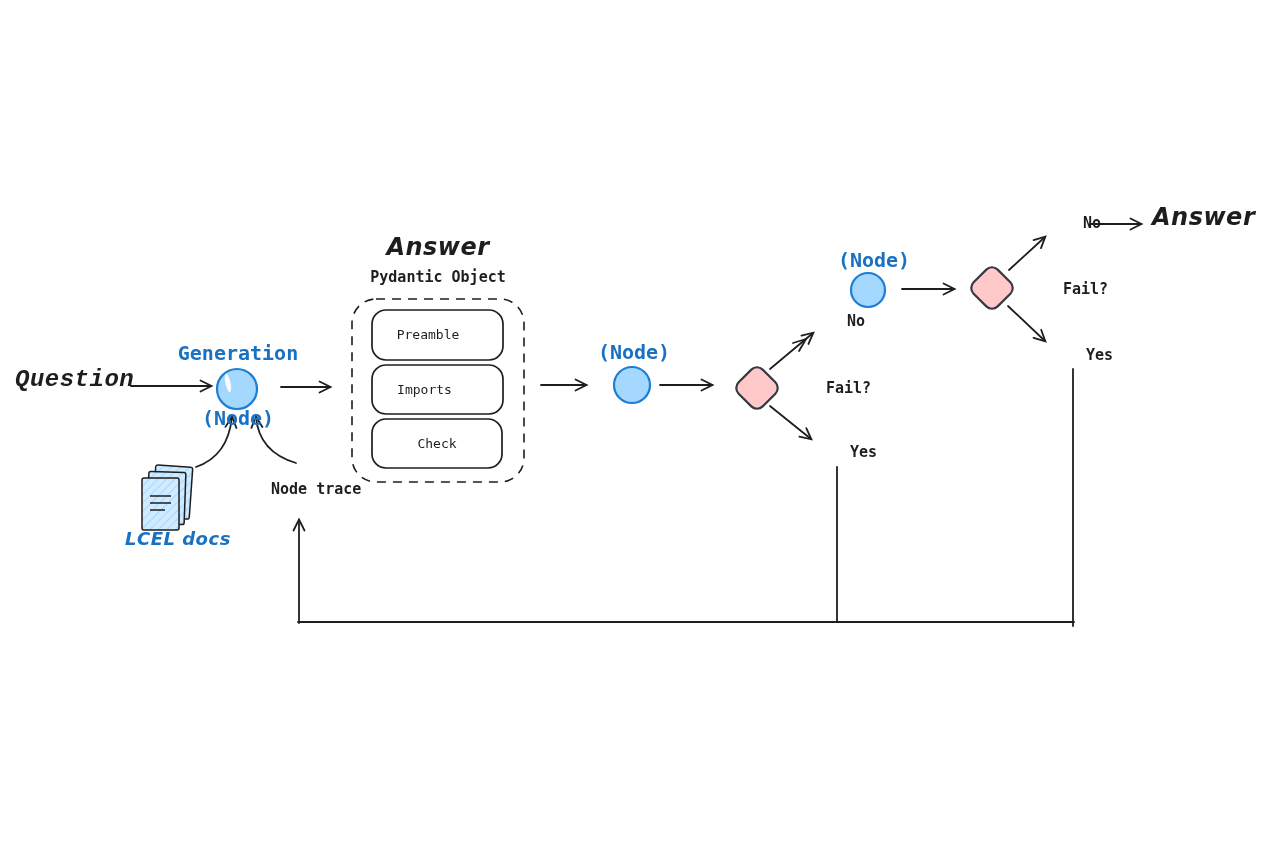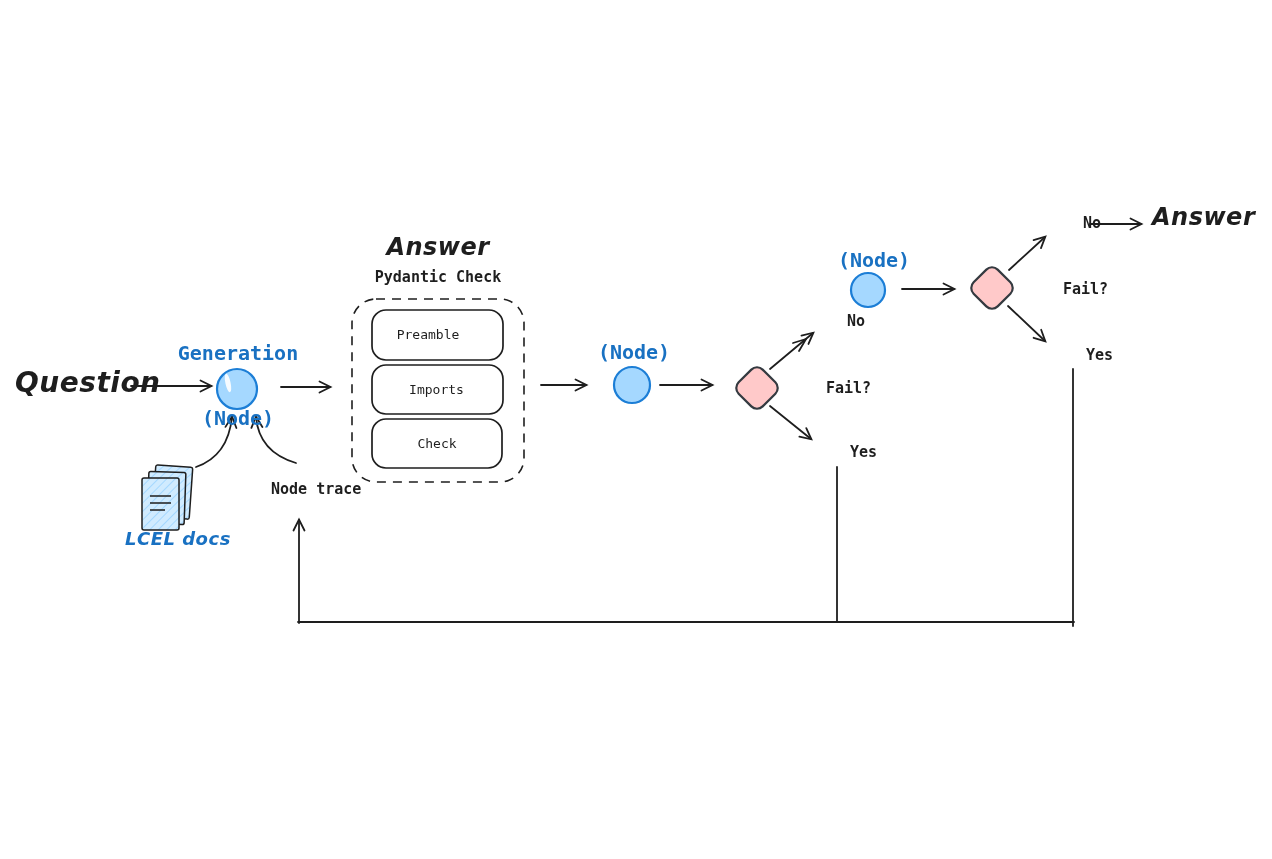--- a/index.html
+++ b/index.html
@@ -79,32 +79,32 @@
     <rect class="decision" x="975" y="271" width="34" height="34" rx="8" transform="rotate(45 992 288)"></rect>
 
     <g>
       <rect class="docs-page" x="154" y="466" width="37" height="52" rx="2" fill="url(#hatch)" transform="rotate(4 172 492)"></rect>
       <rect class="docs-page" x="148" y="472" width="37" height="52" rx="2" fill="url(#hatch)" transform="rotate(2 166 498)"></rect>
       <rect class="docs-page" x="142" y="478" width="37" height="52" rx="2" fill="url(#hatch)"></rect>
       <path class="docs-lines" d="M150,496 h21 M150,503 h21 M150,510 h15"></path>
     </g>
   </svg>
 
-  <div class="label hand" style="left:15px;top:366px;width:110px;font-size:28px;">Question</div>
+  <div class="label hand" style="left:15px;top:366px;width:110px;font-size:24px;font-family:Liberation Mono, monospace;">Question</div>
 
   <div class="label node-title" style="left:157px;top:302px;width:162px;">
     <div>Generation</div>
     <div>(Node)</div>
   </div>
 
   <div class="label hand" style="left:386px;top:233px;width:104px;font-size:24px;text-align:center;">Answer</div>
-  <div class="label mono" style="left:356px;top:268px;width:164px;font-size:15px;font-weight:700;text-align:center;">Pydantic Check</div>
+  <div class="label mono" style="left:356px;top:268px;width:164px;font-size:15px;font-weight:700;text-align:center;">Pydantic Object</div>
 
   <div class="label mono field-label" style="left:372px;top:327px;width:112px;">Preamble</div>
-  <div class="label mono field-label" style="left:384px;top:382px;width:105px;">Imports</div>
+  <div class="label mono field-label" style="left:372px;top:382px;width:105px;">Imports</div>
   <div class="label mono field-label" style="left:372px;top:436px;width:130px;">Check</div>
 
   <div class="label node-title" style="left:542px;top:301px;width:184px;">
     <div>(Node)</div>
   </div>
 
   <div class="label mono small-label" style="left:819px;top:312px;">No</div>
   <div class="label mono small-label" style="left:798px;top:379px;">Fail?</div>
   <div class="label mono small-label" style="left:822px;top:443px;">Yes</div>
 

